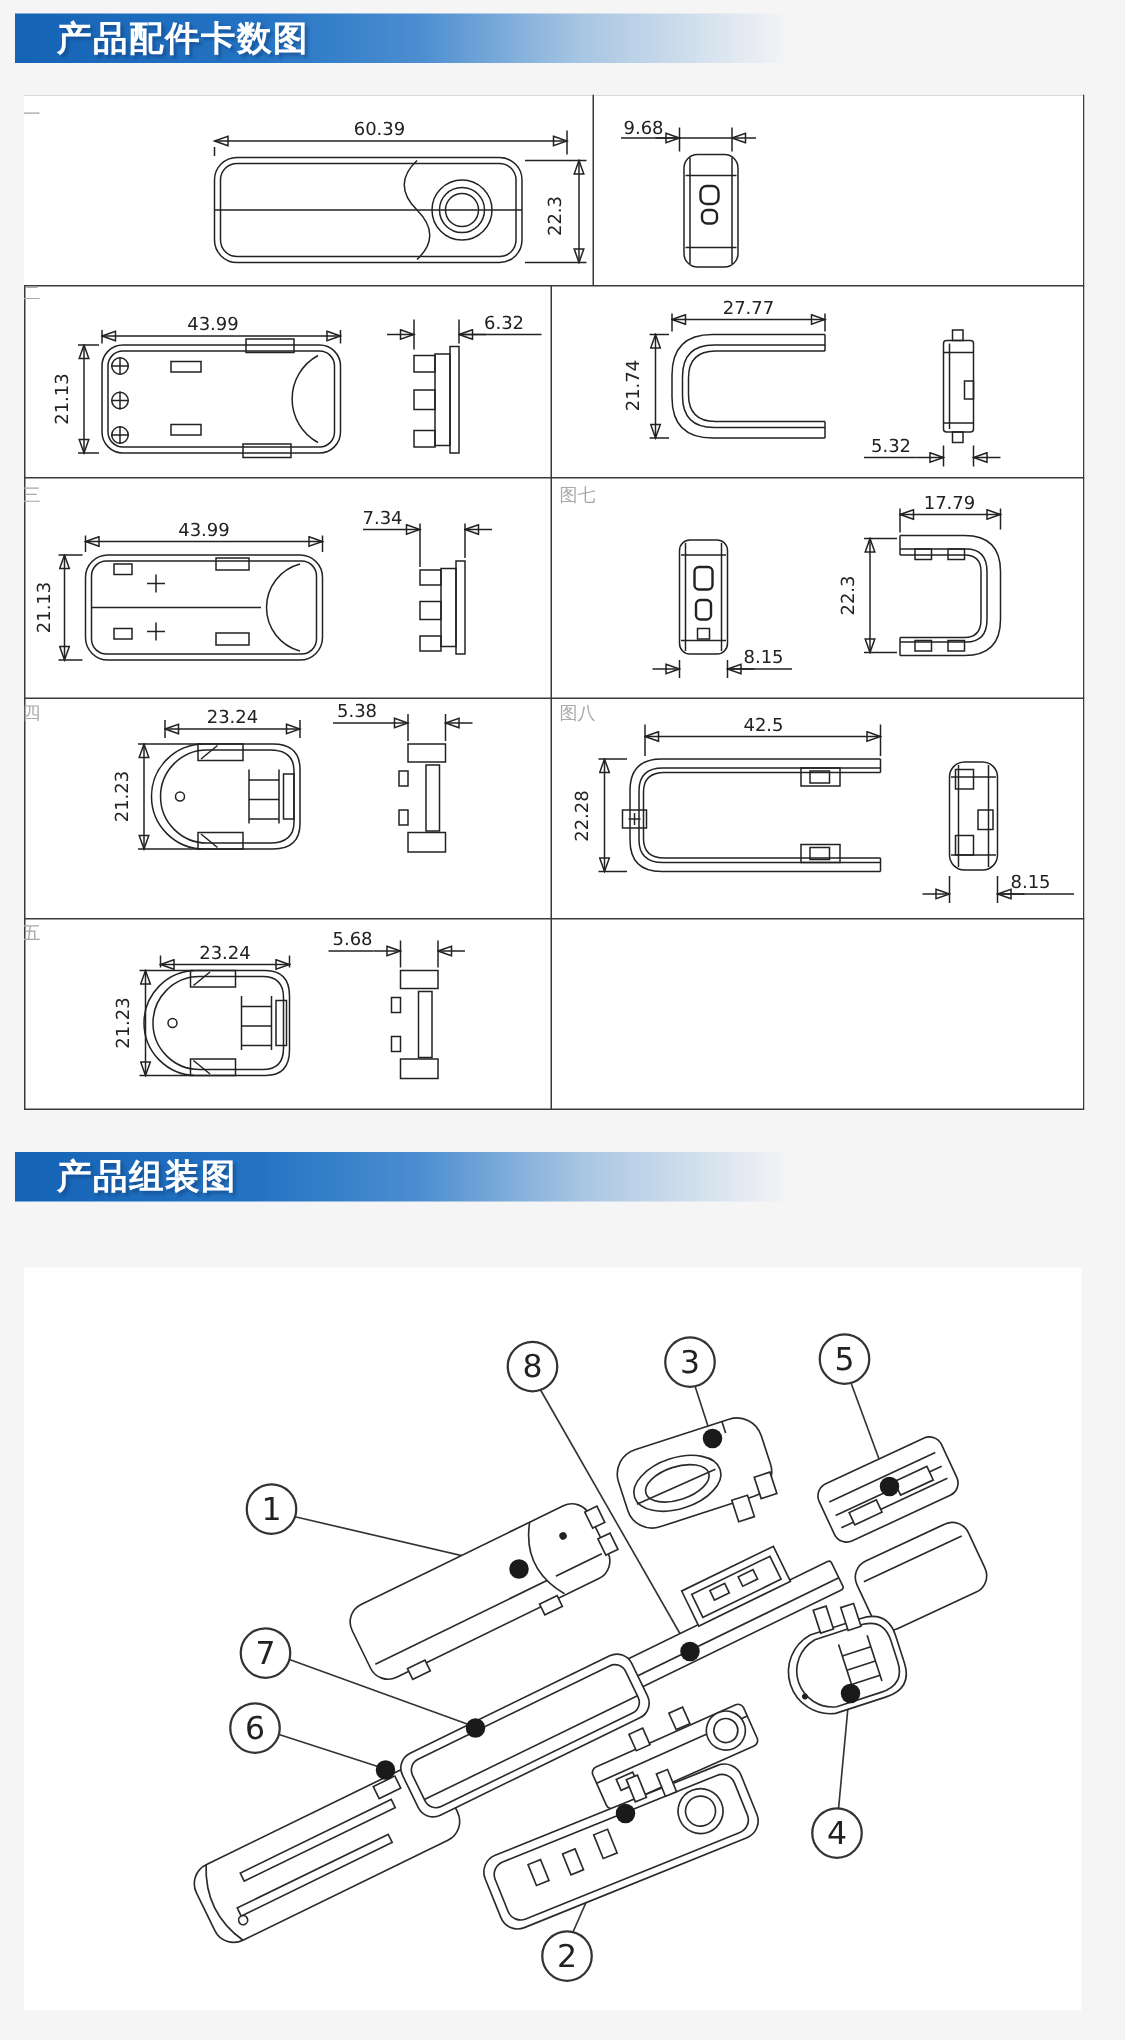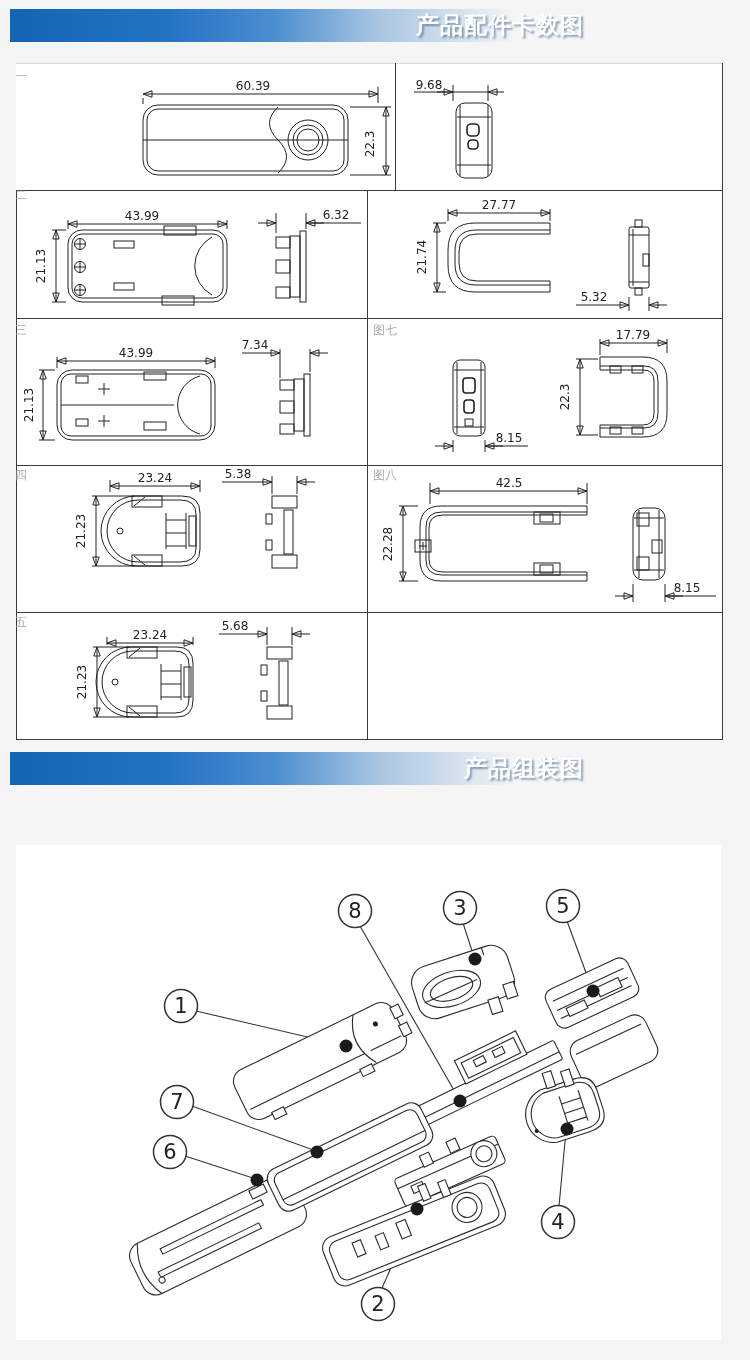--- a/index.html
+++ b/index.html
@@ -1,23 +1,23 @@
 <!DOCTYPE html>
 <html><head>
 <meta charset="utf-8">
 <style>
   html,body{margin:0;padding:0;}
   body{width:750px;height:1360px;background:#f5f5f6;position:relative;overflow:hidden;
        font-family:"Liberation Sans","DejaVu Sans",sans-serif;}
   .banner{position:absolute;left:10px;height:33px;width:560px;
           background:linear-gradient(90deg,#1563b5 0%,#2574c4 28%,#4c8ed0 46%,#a7c5e2 64%,rgba(245,245,246,0) 88%);
-          color:#fff;font-size:23px;font-weight:bold;line-height:33px;padding-left:14px;
-          text-shadow:2px 2px 2px rgba(15,55,110,0.45);letter-spacing:1px;text-align:right;}
+          color:#fff;font-size:23px;font-weight:bold;line-height:33px;padding-left:28px;
+          text-shadow:2px 2px 2px rgba(15,55,110,0.45);letter-spacing:1px;}
   #banner-parts{top:9px;}
-  #banner-assembly{top:752px;}
+  #banner-assembly{top:768px;}
   .panel{position:absolute;background:#ffffff;}
   #panel-specs{left:16px;top:63px;width:707px;height:677px;}
   #panel-assembly{left:16px;top:845px;width:705px;height:495px;}
   svg{display:block;}
   
   .cad line,.cad path,.cad rect,.cad circle,.cad ellipse{stroke:#222;stroke-width:1;fill:none;}
   .cad .grid{stroke:#3a3a3a;}
   .cad .gridlight{stroke:#d9d9d9;}
   .cad text{stroke:none;fill:#222;font:12px "DejaVu Sans",sans-serif;text-anchor:middle;}
   .cad text.lb{fill:#a9a9a9;font-size:12px;text-anchor:start;}

